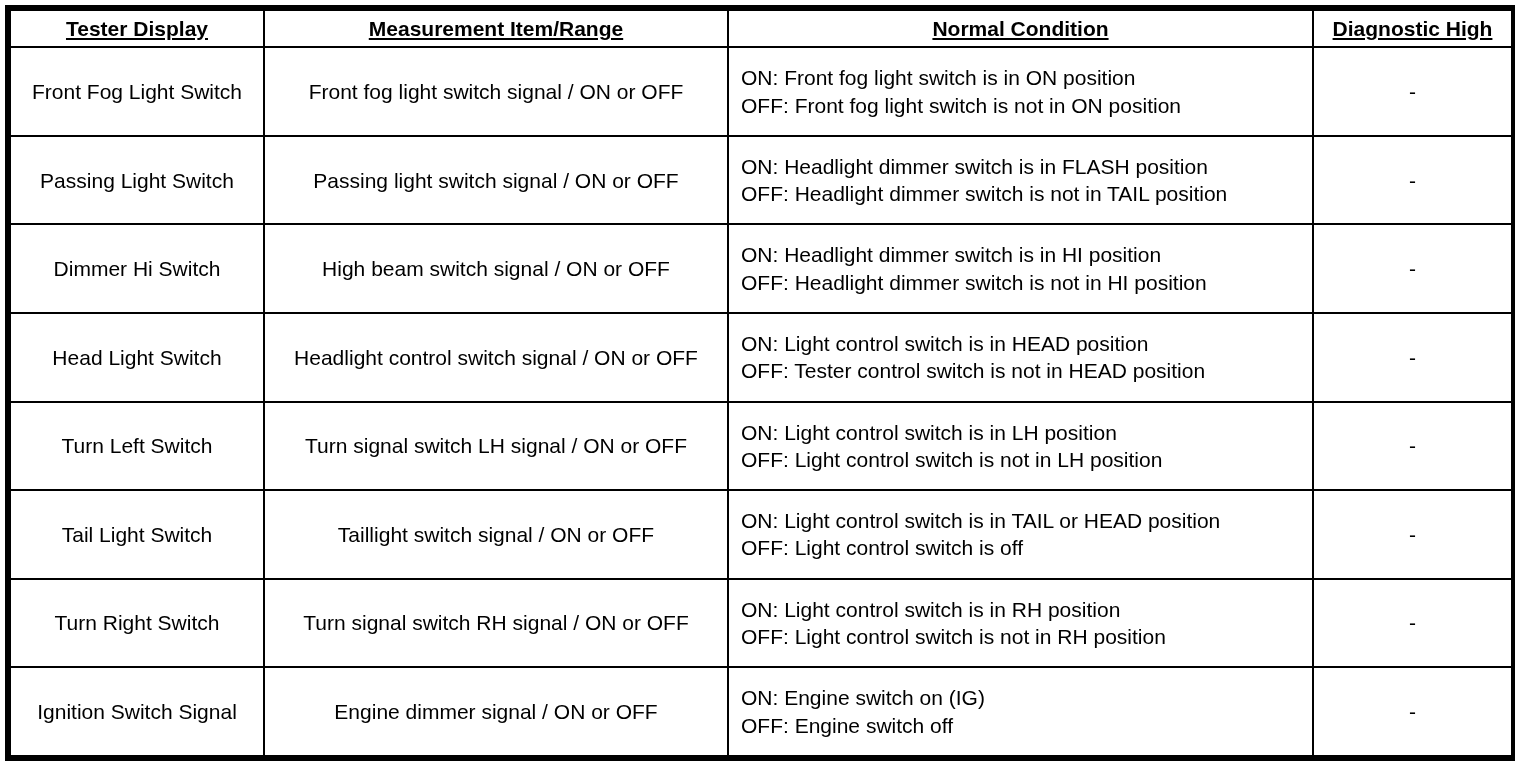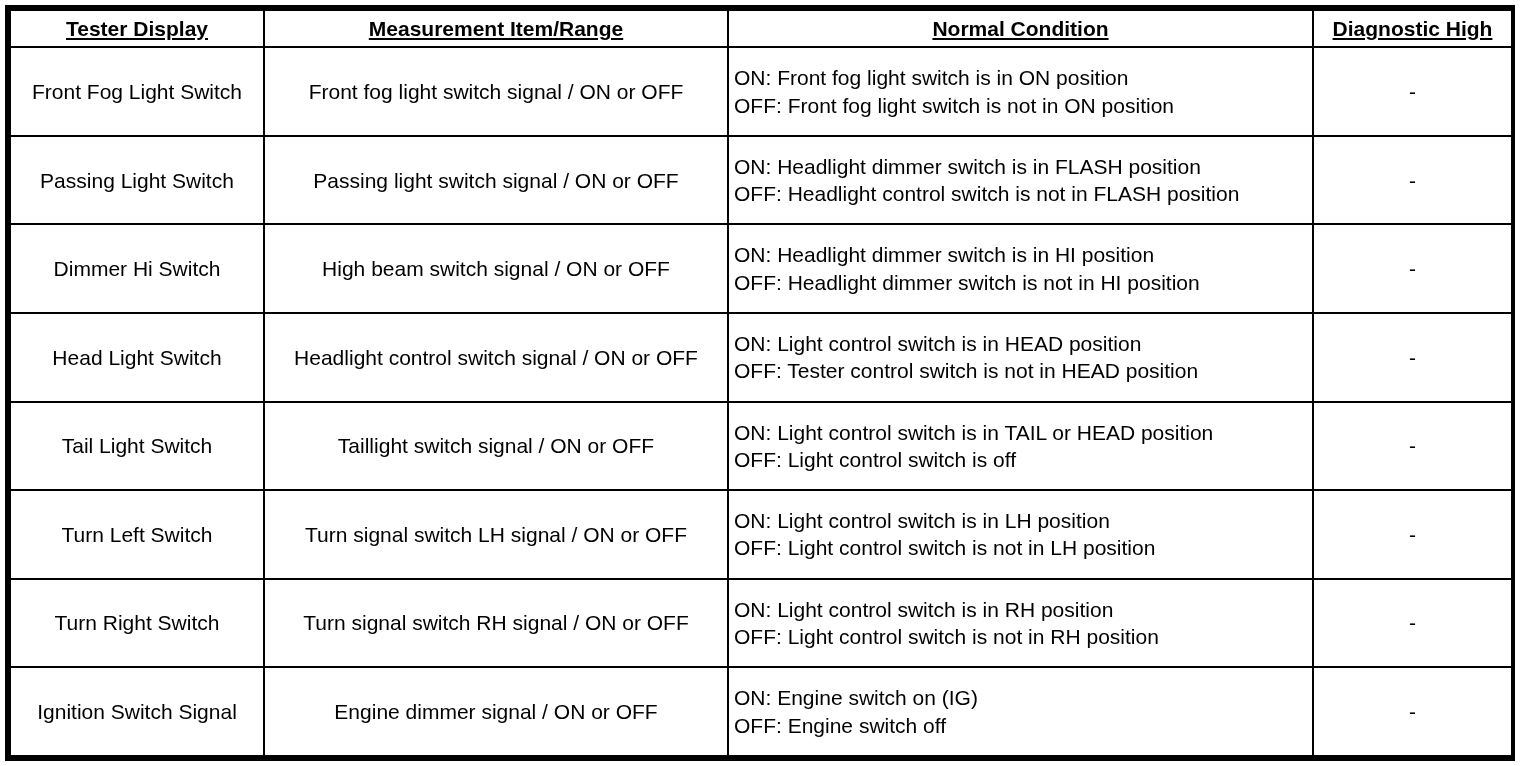--- a/index.html
+++ b/index.html
@@ -58,21 +58,21 @@
 
   tbody td.col-tester {
     text-align: center;
   }
   tbody td.col-measure {
     text-align: center;
     margin-left: 35px;
   }
   tbody td.col-normal {
     text-align: left;
-    padding-left: 5px;
+    padding-left: 12px;
   }
   tbody td.col-note {
     text-align: center;
   }
 
   .nc-line { display: block; white-space: normal; }
 </style>
 </head>
 <body>
 
@@ -100,21 +100,21 @@
             <span class="nc-line">ON: Front fog light switch is in ON position</span>
             <span class="nc-line">OFF: Front fog light switch is not in ON position</span>
           </td>
           <td class="col-note">-</td>
         </tr>
         <tr>
           <td class="col-tester">Passing Light Switch</td>
           <td class="col-measure">Passing light switch signal / ON or OFF</td>
           <td class="col-normal">
             <span class="nc-line">ON: Headlight dimmer switch is in FLASH position</span>
-            <span class="nc-line">OFF: Headlight control switch is not in FLASH position</span>
+            <span class="nc-line">OFF: Headlight dimmer switch is not in TAIL position</span>
           </td>
           <td class="col-note">-</td>
         </tr>
         <tr>
           <td class="col-tester">Dimmer Hi Switch</td>
           <td class="col-measure">High beam switch signal / ON or OFF</td>
           <td class="col-normal">
             <span class="nc-line">ON: Headlight dimmer switch is in HI position</span>
             <span class="nc-line">OFF: Headlight dimmer switch is not in HI position</span>
           </td>
@@ -123,34 +123,34 @@
         <tr>
           <td class="col-tester">Head Light Switch</td>
           <td class="col-measure">Headlight control switch signal / ON or OFF</td>
           <td class="col-normal">
             <span class="nc-line">ON: Light control switch is in HEAD position</span>
             <span class="nc-line">OFF: Tester control switch is not in HEAD position</span>
           </td>
           <td class="col-note">-</td>
         </tr>
         <tr>
+          <td class="col-tester">Turn Left Switch</td>
+          <td class="col-measure">Turn signal switch LH signal / ON or OFF</td>
+          <td class="col-normal">
+            <span class="nc-line">ON: Light control switch is in LH position</span>
+            <span class="nc-line">OFF: Light control switch is not in LH position</span>
+          </td>
+          <td class="col-note">-</td>
+        </tr>
+        <tr>
           <td class="col-tester">Tail Light Switch</td>
           <td class="col-measure">Taillight switch signal / ON or OFF</td>
           <td class="col-normal">
             <span class="nc-line">ON: Light control switch is in TAIL or HEAD position</span>
             <span class="nc-line">OFF: Light control switch is off</span>
-          </td>
-          <td class="col-note">-</td>
-        </tr>
-        <tr>
-          <td class="col-tester">Turn Left Switch</td>
-          <td class="col-measure">Turn signal switch LH signal / ON or OFF</td>
-          <td class="col-normal">
-            <span class="nc-line">ON: Light control switch is in LH position</span>
-            <span class="nc-line">OFF: Light control switch is not in LH position</span>
           </td>
           <td class="col-note">-</td>
         </tr>
         <tr>
           <td class="col-tester">Turn Right Switch</td>
           <td class="col-measure">Turn signal switch RH signal / ON or OFF</td>
           <td class="col-normal">
             <span class="nc-line">ON: Light control switch is in RH position</span>
             <span class="nc-line">OFF: Light control switch is not in RH position</span>
           </td>

